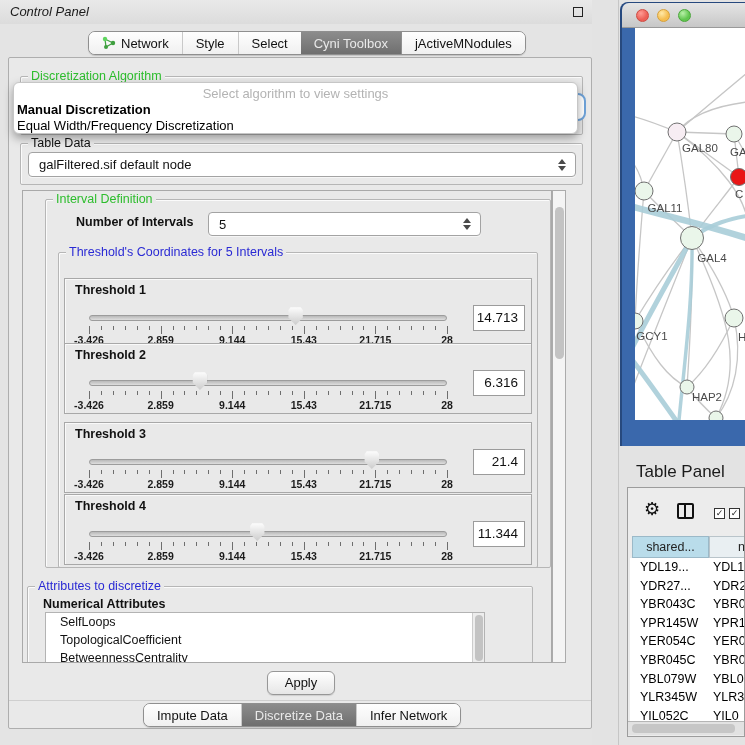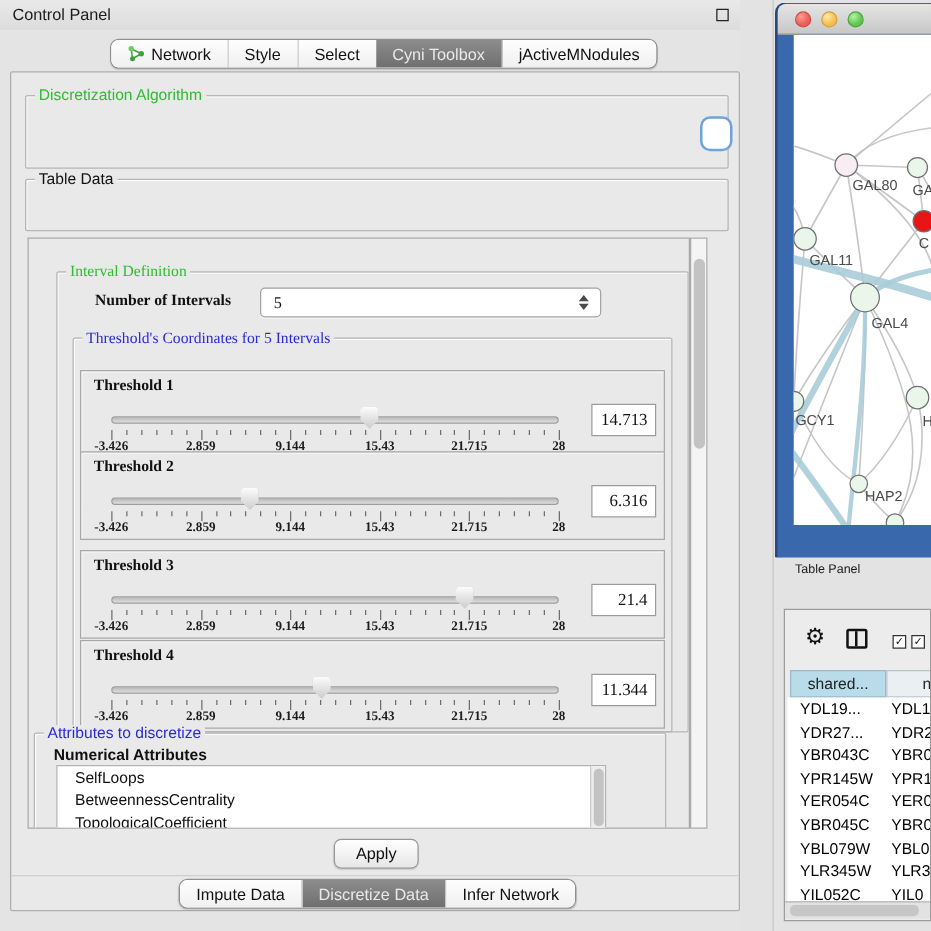--- a/index.html
+++ b/index.html
@@ -6,21 +6,21 @@
     --green:#2dbd2d; --blue:#2a2ad4; --frame-blue:#3a68ac; --teal:#a9cdd8;
     --tab-dark:#7a7a7a; --header-blue:#b9dcea; --red-node:#e91515; --node-fill:#eaf6ea;
   }
   *{margin:0;padding:0;box-sizing:border-box;}
   html,body{width:745px;height:745px;}
   body{position:relative;font-family:"Liberation Sans",sans-serif;background:#e3e3e3;overflow:hidden;color:#111;}
   .abs{position:absolute;}
 
   
   #control-panel{position:absolute;left:0;top:0;width:618px;height:745px;background:#e4e4e4;}
-  #cp-header{position:absolute;left:0;top:0;width:618px;height:24px;background:linear-gradient(#e9e9e9,#dcdcdc);}
+  #cp-header{position:absolute;left:0;top:0;width:618px;height:24px;background:linear-gradient(#e9e9e9,#dcdcdc);font-style:italic;}
   #cp-title{position:absolute;left:10px;top:4px;font-size:13px;color:#1a1a1a;}
   #float-box{position:absolute;left:573px;top:7px;width:10px;height:10px;border:1.5px solid #222;background:transparent;}
   #close-x{position:absolute;left:593px;top:3px;font-size:13px;font-weight:bold;color:#222;}
 
   
   .segbar{position:absolute;display:flex;height:24px;border:1px solid #8f8f8f;border-radius:7px;overflow:hidden;background:#fdfdfd;box-shadow:0 1px 1px rgba(0,0,0,.15);}
   .seg{display:flex;align-items:center;gap:5px;padding:0 13px;font-size:13px;color:#111;background:linear-gradient(#fefefe,#f0f0f0);white-space:nowrap;cursor:default;}
   .seg.sel{background:linear-gradient(#8c8c8c,#6f6f6f);color:#e9e9e9;}
   .seg.sepL{border-left:1px solid #c9c9c9;}
   .seg.sepD{border-left:1px solid #8f8f8f;}
@@ -78,21 +78,21 @@
   #right-region{position:absolute;left:592px;top:0;width:153px;height:745px;background:#e3e3e3;}
   #panel-seam{position:absolute;left:618px;top:0;width:1px;height:745px;background:#c6c6c6;}
   #net-window{position:absolute;left:620px;top:2px;width:125px;height:444px;background:var(--frame-blue);border-left:2px solid #27497e;border-top:1px solid #27497e;border-radius:8px 0 0 0;}
   #net-titlebar{position:absolute;left:0;top:0;right:0;height:25px;background:linear-gradient(#e5e5e5,#c7c7c7);border-radius:7px 0 0 0;border-bottom:1px solid #9a9a9a;}
   .tl{position:absolute;top:6px;width:13px;height:13px;border-radius:50%;}
   #tl-red{left:14px;background:radial-gradient(circle at 35% 30%,#ff9c94,#ec5f56 60%);border:1px solid #ce4a41;}
   #tl-yellow{left:35px;background:radial-gradient(circle at 35% 30%,#ffe9a8,#f5bd4f 60%);border:1px solid #d6a03a;}
   #tl-green{left:56px;background:radial-gradient(circle at 35% 30%,#b8f0a8,#61c64f 60%);border:1px solid #4aa63a;}
   #net-canvas{position:absolute;left:13px;top:25px;width:112px;height:392px;background:#fff;}
 
-  #table-panel-title{position:absolute;left:636px;top:450px;font-size:10px;color:#1a1a1a;}
+  #table-panel-title{position:absolute;left:636px;top:462px;font-size:17px;color:#1a1a1a;}
   #table-box{position:absolute;left:627px;top:487px;width:118px;height:250px;background:#ececec;border:1px solid #9c9c9c;overflow:hidden;}
   #tb-gear{position:absolute;left:16px;top:12px;font-size:18px;color:#111;line-height:18px;}
   #tb-split{position:absolute;left:49px;top:15px;width:17px;height:16px;border:2px solid #111;border-radius:2px;}
   #tb-split::after{content:"";position:absolute;left:5px;top:0;width:2px;height:12px;background:#111;}
   .tb-cb{position:absolute;top:20px;width:11px;height:11px;border:1.5px solid #333;font-size:9px;line-height:9px;text-align:center;color:#222;background:#fff;}
   #tb-cb1{left:86px;} #tb-cb2{left:101px;}
   .hdr-cell{position:absolute;top:48px;height:22px;font-size:12.5px;line-height:21px;border:1px solid #9bb9c8;}
   #hdr1{left:4px;width:77px;background:var(--header-blue);text-align:center;color:#222;}
   #hdr2{left:81px;width:40px;background:#e9eff2;border-color:#b9c4ca;text-align:right;padding-right:3px;color:#222;}
   #rows-clip{position:absolute;left:2px;top:70px;width:114px;height:163px;background:#fff;overflow:hidden;}
@@ -138,29 +138,41 @@
     </div>
 
   <div id="content-pane"></div>
 
   <div class="group" style="left:20px;top:70px;width:563px;height:65px;">
     <div class="gbox"></div>
     <div class="gtitle green">Discretization Algorithm</div>
   </div>
   <div id="algo-combo-frag"></div>
 
+  <div id="popup">
+    <div id="popup-hint">Select algorithm to view settings</div>
+  <div class="popup-opt b" style="top: 19px;">Manual Discretization</div>
+      <div class="popup-opt" style="top: 35px;">Equal Width/Frequency Discretization</div>
+    </div>
 
   <div class="group" style="left:20px;top:137px;width:563px;height:48px;">
     <div class="gbox"></div>
     <div class="gtitle plain">Table Data</div>
+    <div class="combo" style="left:8px;top:15px;width:548px;height:25px;">
+      <span class="val">galFiltered.sif default node</span>
+      <span class="stepper">
+          <span class="up"></span>
+          <span class="dn"></span>
+        </span>
+    </div>
   </div>
 
   <div id="scrollpane">
 
-    <div class="group" style="left:22px;top:20px;width:506px;height:375px;font-family:Liberation Serif, serif;">
+    <div class="group" style="left:22px;top:2px;width:506px;height:375px;">
       <div class="gbox"></div>
       <div class="gtitle green">Interval Definition</div>
       <div class="abs" style="left:31px;top:22px;font-size:12.5px;font-weight:bold;">Number of Intervals</div>
       <div class="combo" style="left:163px;top:19px;width:273px;height:24px;">
         <span class="val">5</span>
         <span class="stepper">
             <span class="up"></span>
             <span class="dn"></span>
           </span>
       </div>
@@ -345,22 +357,22 @@
 
     <div class="group" style="left:4px;top:389px;width:506px;height:120px;">
       <div class="gbox"></div>
       <div class="gtitle blue">Attributes to discretize</div>
       <div class="abs" style="left:16px;top:17px;font-size:12.5px;font-weight:bold;">Numerical Attributes</div>
       <div id="attr-list">
         <div id="attr-vscroll">
             <div id="attr-vthumb"></div>
           </div>
       <div class="attr-item">SelfLoops</div>
+          <div class="attr-item">TopologicalCoefficient</div>
           <div class="attr-item">BetweennessCentrality</div>
-          <div class="attr-item">TopologicalCoefficient</div>
         </div>
     </div>
   </div>
   <div id="v-scroll">
       <div id="v-thumb"></div>
     </div>
 
   <div id="divider-bottom"></div>
   <div id="apply-btn">Apply</div>
 

